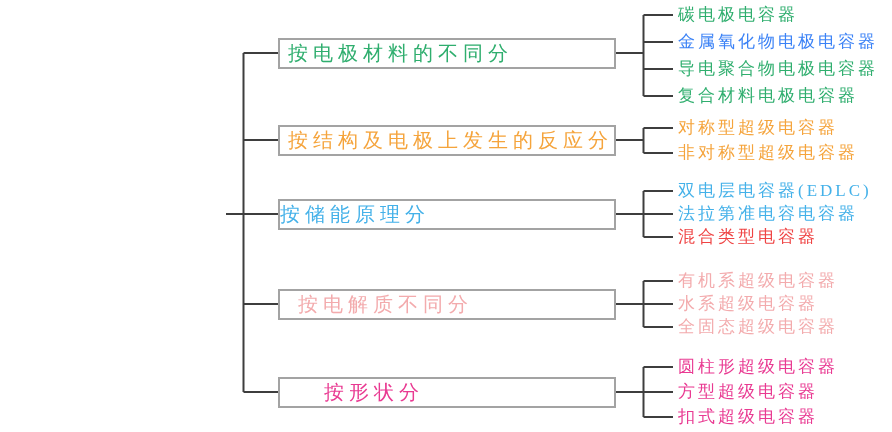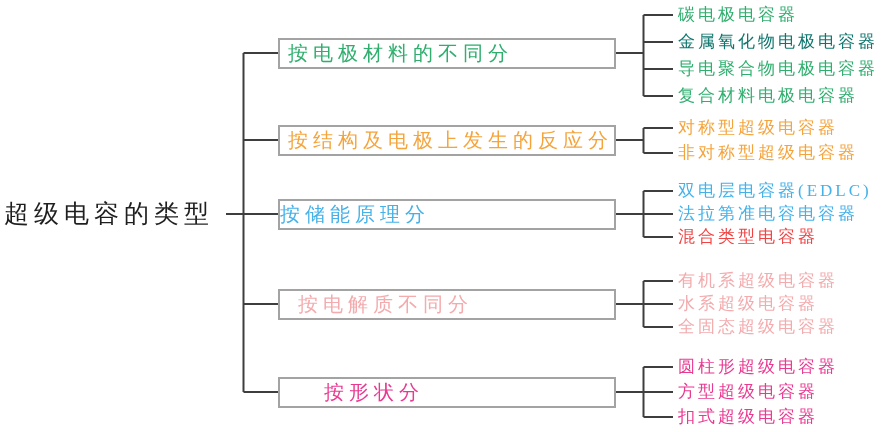--- a/index.html
+++ b/index.html
@@ -80,25 +80,24 @@
       <line x1="643.5" y1="281" x2="673" y2="281" stroke="#3e3e3e" stroke-width="2"></line>
       <line x1="643.5" y1="304" x2="673" y2="304" stroke="#3e3e3e" stroke-width="2"></line>
       <line x1="643.5" y1="327" x2="673" y2="327" stroke="#3e3e3e" stroke-width="2"></line>
       <line x1="243.5" y1="392" x2="278" y2="392" stroke="#3e3e3e" stroke-width="2"></line>
       <line x1="616" y1="392" x2="643.5" y2="392" stroke="#3e3e3e" stroke-width="2"></line>
       <line x1="643.5" y1="367" x2="643.5" y2="417" stroke="#3e3e3e" stroke-width="2"></line>
       <line x1="643.5" y1="367" x2="673" y2="367" stroke="#3e3e3e" stroke-width="2"></line>
       <line x1="643.5" y1="392" x2="673" y2="392" stroke="#3e3e3e" stroke-width="2"></line>
       <line x1="643.5" y1="417" x2="673" y2="417" stroke="#3e3e3e" stroke-width="2"></line>
     </svg>
-  <div class="root-label" style="left: 4px; top: 198px;">超级电容的类型</div>
   <div id="nodes">
       <div class="category-box" style="left: 278px; top: 37.5px; padding-left: 8px; color: rgb(47, 174, 110);">按电极材料的不同分</div>
       <div class="leaf-item" style="left: 678px; top: 4px; color: rgb(47, 174, 110);">碳电极电容器</div>
-      <div class="leaf-item" style="left: 678px; top: 31px; color: #0f766e;">金属氧化物电极电容器</div>
+      <div class="leaf-item" style="left: 678px; top: 31px; color: #3b82f6;">金属氧化物电极电容器</div>
       <div class="leaf-item" style="left: 678px; top: 58px; color: rgb(47, 174, 110);">导电聚合物电极电容器</div>
       <div class="leaf-item" style="left: 678px; top: 85px; color: rgb(47, 174, 110);">复合材料电极电容器</div>
       <div class="category-box" style="left: 278px; top: 124.5px; padding-left: 8px; color: rgb(245, 164, 60);">按结构及电极上发生的反应分</div>
       <div class="leaf-item" style="left: 678px; top: 117px; color: rgb(245, 164, 60);">对称型超级电容器</div>
       <div class="leaf-item" style="left: 678px; top: 142px; color: rgb(245, 164, 60);">非对称型超级电容器</div>
       <div class="category-box" style="left: 278px; top: 198.5px; color: rgb(68, 177, 233);">按储能原理分</div>
       <div class="leaf-item" style="left: 678px; top: 180px; color: rgb(68, 177, 233);">双电层电容器(EDLC)</div>
       <div class="leaf-item" style="left: 678px; top: 203px; color: rgb(68, 177, 233); font-family: Liberation Serif, serif;">法拉第准电容电容器</div>
       <div class="leaf-item" style="left: 678px; top: 226px; color: #ef4444;">混合类型电容器</div>
       <div class="category-box" style="left: 278px; top: 288.5px; padding-left: 18px; color: rgb(243, 171, 173);">按电解质不同分</div>

